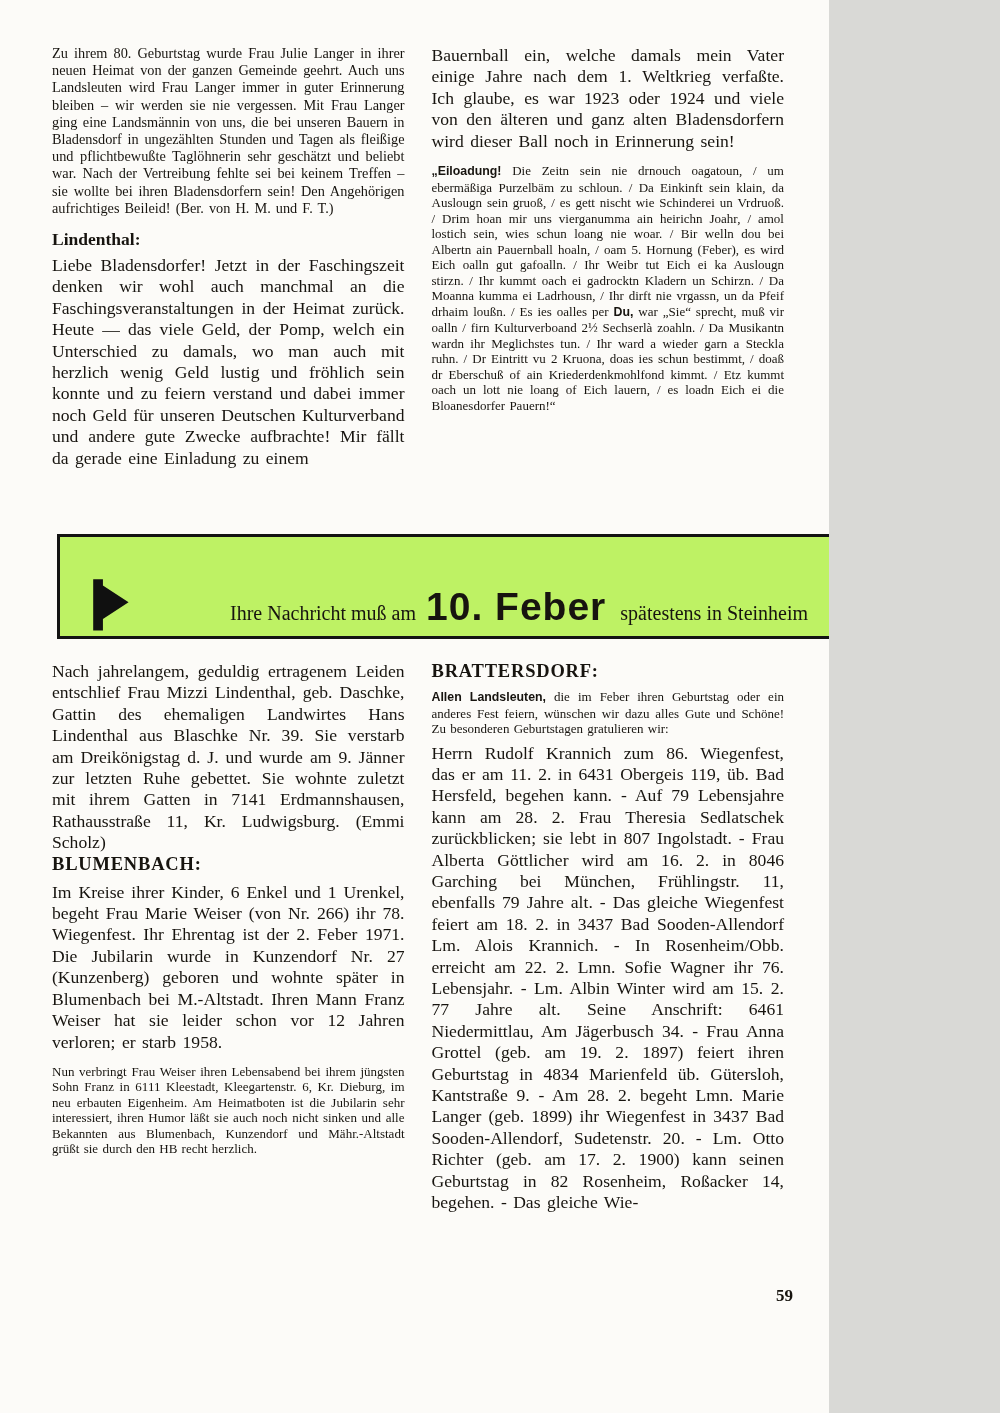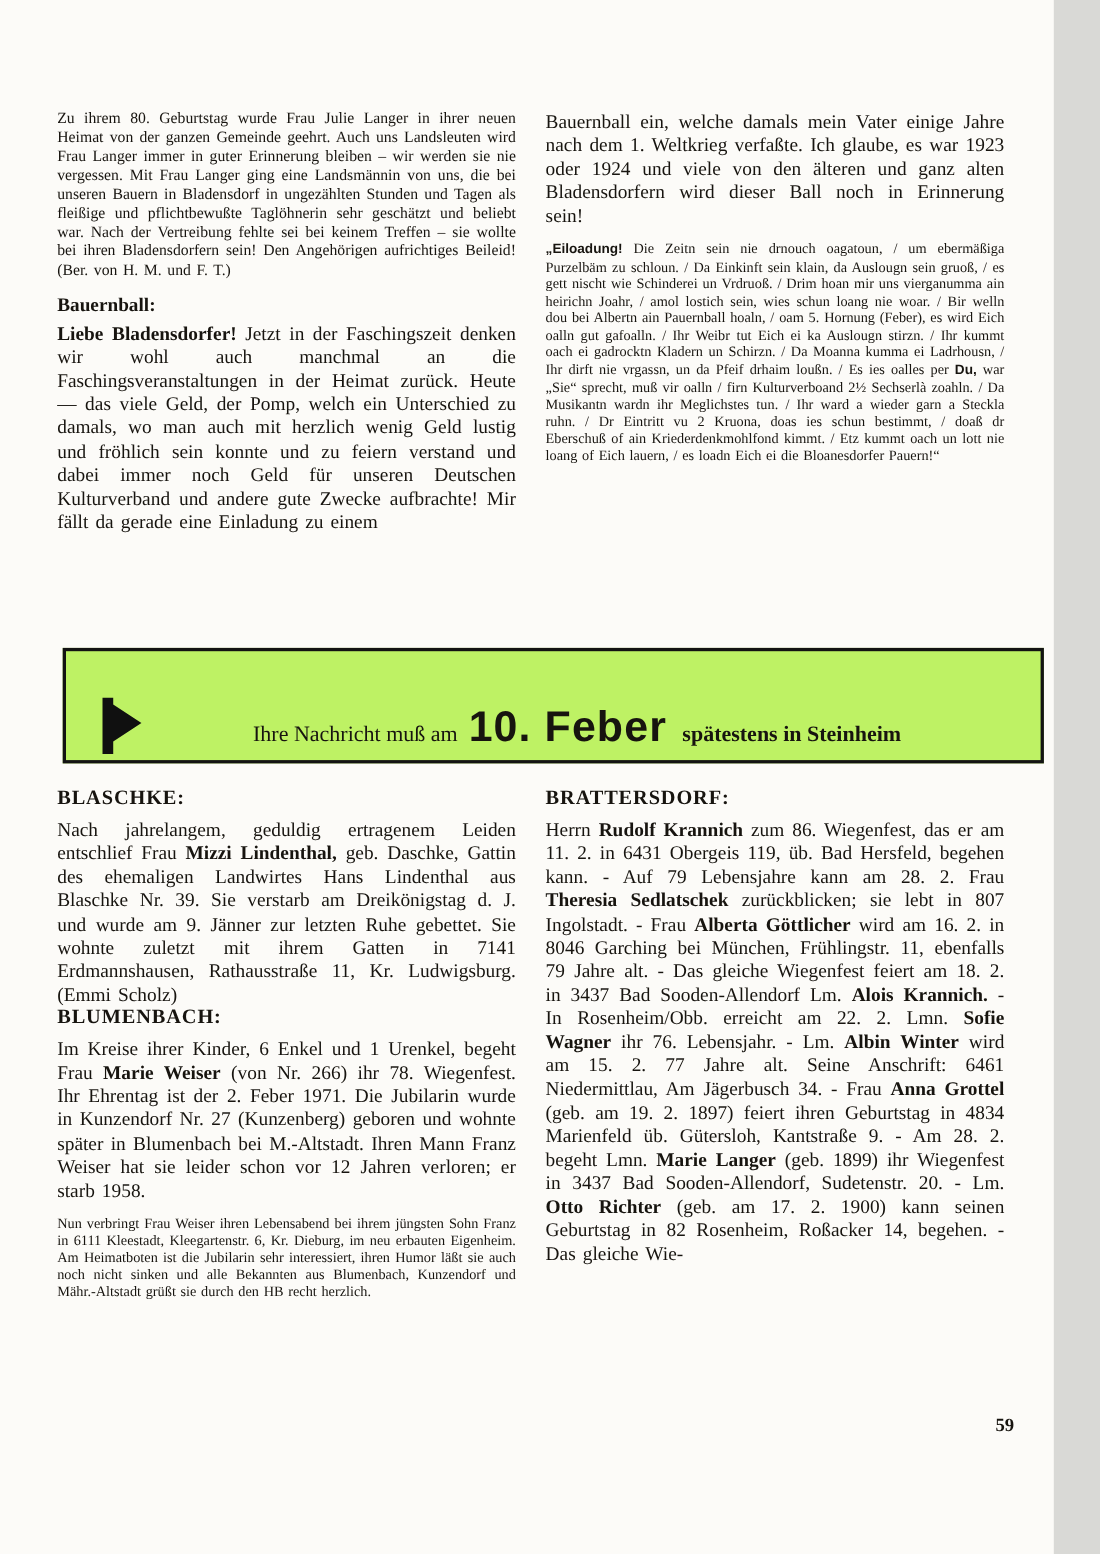--- a/index.html
+++ b/index.html
@@ -1,38 +1,38 @@
 <!DOCTYPE html>
 <html><head>
 <meta charset="utf-8">
 <style>
   html,body{margin:0;padding:0;background:#d9d9d6;}
   .page{
     position:relative;
-    width:958px;height:1413px;
+    width:829px;height:1413px;
     background:#fcfbf8;
     color:#17140f;
     font-family:"Liberation Serif","DejaVu Serif",serif;
     box-sizing:border-box;
-    padding:100px 45px 0 52px;
+    padding:45px 45px 0 52px;
     overflow:hidden;
   }
   .columns{display:flex;gap:27px;}
   .columns.top{min-height:468px;align-items:flex-start;}
   .columns.bottom{margin-top:22px;}
   .col{width:438px;}
   p{margin:0;text-align:justify;}
   .p-body{font-size:14.3px;line-height:17.2px;word-spacing:1.5px;}
   .p-small{font-size:13px;line-height:15.5px;word-spacing:1px;}
   .p-large{font-size:17.6px;line-height:21.4px;word-spacing:2px;}
   .subhead{font-size:17.5px;font-weight:700;margin:12px 0 5px 0;}
   .section-head{font-size:18.5px;font-weight:700;letter-spacing:0.8px;margin:0 0 7px 0;}
   .gap-before{margin-top:11px;}
   .sig{text-align:right;padding-right:6px;}
-  .seg-b{font-weight:700;}
+  .seg-b{font-weight:400;}
   .seg-sb{font-family:"Liberation Sans","DejaVu Sans",sans-serif;font-weight:700;font-size:0.95em;}
   .seg-date{
     font-family:"Liberation Sans","DejaVu Sans",sans-serif;
     font-weight:700;font-size:39px;letter-spacing:1px;
     margin:0 14px 0 10px;line-height:0;
   }
   .banner{
     box-sizing:border-box;
     width:892px;height:105px;
     margin:21px 0 0 5px;
@@ -50,21 +50,21 @@
   }
 </style>
 </head>
 <body>
 
 <div class="page">
 
   <div class="columns top">
     <div class="col">
       <p class="p-body">Zu ihrem 80. Geburtstag wurde Frau Julie Langer in ihrer neuen Heimat von der ganzen Gemeinde geehrt. Auch uns Landsleuten wird Frau Langer immer in guter Erinnerung bleiben – wir werden sie nie vergessen. Mit Frau Langer ging eine Landsmännin von uns, die bei unseren Bauern in Bladensdorf in ungezählten Stunden und Tagen als fleißige und pflichtbewußte Taglöhnerin sehr geschätzt und beliebt war. Nach der Vertreibung fehlte sei bei keinem Treffen – sie wollte bei ihren Bladensdorfern sein! Den Angehörigen aufrichtiges Beileid! (Ber. von H. M. und F. T.)</p>
-      <div class="subhead">Bauernball:</div>
+      <div class="subhead">Lindenthal:</div>
       <p class="p-large"><span class="seg-b">Liebe Bladensdorfer!</span><span> Jetzt in der Faschingszeit denken wir wohl auch manchmal an die Faschingsveranstaltungen in der Heimat zurück. Heute — das viele Geld, der Pomp, welch ein Unterschied zu damals, wo man auch mit herzlich wenig Geld lustig und fröhlich sein konnte und zu feiern verstand und dabei immer noch Geld für unseren Deutschen Kulturverband und andere gute Zwecke aufbrachte! Mir fällt da gerade eine Einladung zu einem</span></p>
     </div>
     <div class="col">
       <p class="p-large">Bauernball ein, welche damals mein Vater einige Jahre nach dem 1. Weltkrieg verfaßte. Ich glaube, es war 1923 oder 1924 und viele von den älteren und ganz alten Bladensdorfern wird dieser Ball noch in Erinnerung sein!</p>
       <p class="p-small gap-before"><span class="seg-sb">„Eiloadung!</span><span> Die Zeitn sein nie drnouch oagatoun, / um ebermäßiga Purzelbäm zu schloun. / Da Einkinft sein klain, da Auslougn sein gruoß, / es gett nischt wie Schinderei un Vrdruoß. / Drim hoan mir uns vierganumma ain heirichn Joahr, / amol lostich sein, wies schun loang nie woar. / Bir welln dou bei Albertn ain Pauernball hoaln, / oam 5. Hornung (Feber), es wird Eich oalln gut gafoalln. / Ihr Weibr tut Eich ei ka Auslougn stirzn. / Ihr kummt oach ei gadrocktn Kladern un Schirzn. / Da Moanna kumma ei Ladrhousn, / Ihr dirft nie vrgassn, un da Pfeif drhaim loußn. / Es ies oalles per </span><span class="seg-sb">Du,</span><span> war „Sie“ sprecht, muß vir oalln / firn Kulturverboand 2½ Sechserlà zoahln. / Da Musikantn wardn ihr Meglichstes tun. / Ihr ward a wieder garn a Steckla ruhn. / Dr Eintritt vu 2 Kruona, doas ies schun bestimmt, / doaß dr Eberschuß of ain Kriederdenkmohlfond kimmt. / Etz kummt oach un lott nie loang of Eich lauern, / es loadn Eich ei die Bloanesdorfer Pauern!“</span></p>
     </div>
   </div>
 
   <div class="banner">
     <span class="banner-arrow">
@@ -72,27 +72,27 @@
         <polygon points="7,6 18,6 18,13 47,32 18,51 18,64 7,64" fill="#101010"></polygon>
       </svg>
     </span>
     <div class="banner-text">
       <div class="banner-line banner-line1"><span>Ihre Nachricht muß am</span><span class="seg-date">10. Feber</span><span class="seg-b">spätestens in Steinheim</span></div>
     </div>
   </div>
 
   <div class="columns bottom">
     <div class="col">
-      <div class="section-head">BLASCHKE:</div>
       <p class="p-large"><span>Nach jahrelangem, geduldig ertragenem Leiden entschlief Frau </span><span class="seg-b">Mizzi Lindenthal,</span><span> geb. Daschke, Gattin des ehemaligen Landwirtes Hans Lindenthal aus Blaschke Nr. 39. Sie verstarb am Dreikönigstag d. J. und wurde am 9. Jänner zur letzten Ruhe gebettet. Sie wohnte zuletzt mit ihrem Gatten in 7141 Erdmannshausen, Rathausstraße 11, Kr. Ludwigsburg. (Emmi Scholz)</span></p>
       <div class="section-head" style="">BLUMENBACH:</div>
       <p class="p-large"><span>Im Kreise ihrer Kinder, 6 Enkel und 1 Urenkel, begeht Frau </span><span class="seg-b">Marie Weiser</span><span> (von Nr. 266) ihr 78. Wiegenfest. Ihr Ehrentag ist der 2. Feber 1971. Die Jubilarin wurde in Kunzendorf Nr. 27 (Kunzenberg) geboren und wohnte später in Blumenbach bei M.-Altstadt. Ihren Mann Franz Weiser hat sie leider schon vor 12 Jahren verloren; er starb 1958.</span></p>
       <p class="p-small gap-before">Nun verbringt Frau Weiser ihren Lebensabend bei ihrem jüngsten Sohn Franz in 6111 Kleestadt, Kleegartenstr. 6, Kr. Dieburg, im neu erbauten Eigenheim. Am Heimatboten ist die Jubilarin sehr interessiert, ihren Humor läßt sie auch noch nicht sinken und alle Bekannten aus Blumenbach, Kunzendorf und Mähr.-Altstadt grüßt sie durch den HB recht herzlich.</p>
     </div>
     <div class="col">
       <div class="section-head">BRATTERSDORF:</div>
+      <p class="p-small"><span class="seg-sb">Allen Landsleuten,</span><span> die im Feber ihren Geburtstag oder ein anderes Fest feiern, wünschen wir dazu alles Gute und Schöne! Zu besonderen Geburtstagen gratulieren wir:</span></p>
       <p class="p-large" style="margin-top:6px;"><span>Herrn </span><span class="seg-b">Rudolf Krannich</span><span> zum 86. Wiegenfest, das er am 11. 2. in 6431 Obergeis 119, üb. Bad Hersfeld, begehen kann. - Auf 79 Lebensjahre kann am 28. 2. Frau </span><span class="seg-b">Theresia Sedlatschek</span><span> zurückblicken; sie lebt in 807 Ingolstadt. - Frau </span><span class="seg-b">Alberta Göttlicher</span><span> wird am 16. 2. in 8046 Garching bei München, Frühlingstr. 11, ebenfalls 79 Jahre alt. - Das gleiche Wiegenfest feiert am 18. 2. in 3437 Bad Sooden-Allendorf Lm. </span><span class="seg-b">Alois Krannich.</span><span> - In Rosenheim/Obb. erreicht am 22. 2. Lmn. </span><span class="seg-b">Sofie Wagner</span><span> ihr 76. Lebensjahr. - Lm. </span><span class="seg-b">Albin Winter</span><span> wird am 15. 2. 77 Jahre alt. Seine Anschrift: 6461 Niedermittlau, Am Jägerbusch 34. - Frau </span><span class="seg-b">Anna Grottel</span><span> (geb. am 19. 2. 1897) feiert ihren Geburtstag in 4834 Marienfeld üb. Gütersloh, Kantstraße 9. - Am 28. 2. begeht Lmn. </span><span class="seg-b">Marie Langer</span><span> (geb. 1899) ihr Wiegenfest in 3437 Bad Sooden-Allendorf, Sudetenstr. 20. - Lm. </span><span class="seg-b">Otto Richter</span><span> (geb. am 17. 2. 1900) kann seinen Geburtstag in 82 Rosenheim, Roßacker 14, begehen. - Das gleiche Wie-</span></p>
     </div>
   </div>
 
   <div class="pagenum">59</div>
 
 </div>
 
 </body></html>

